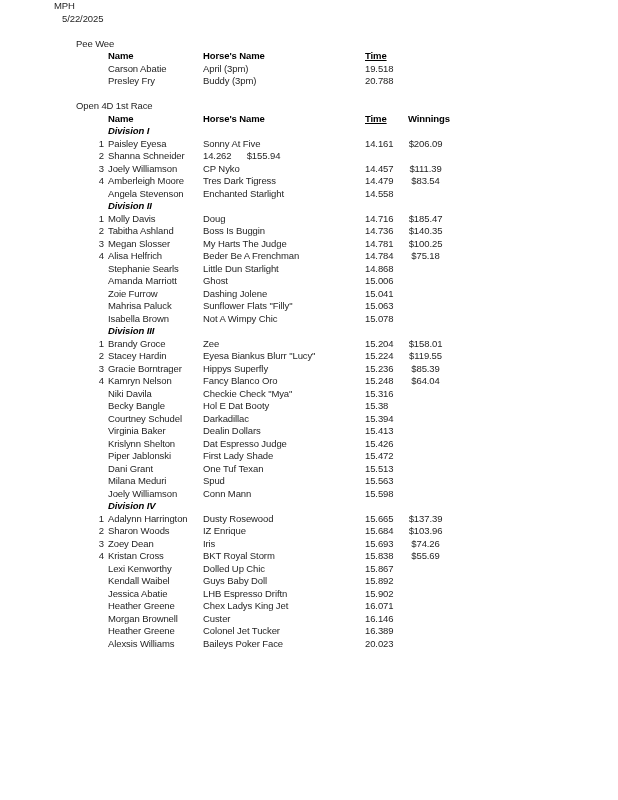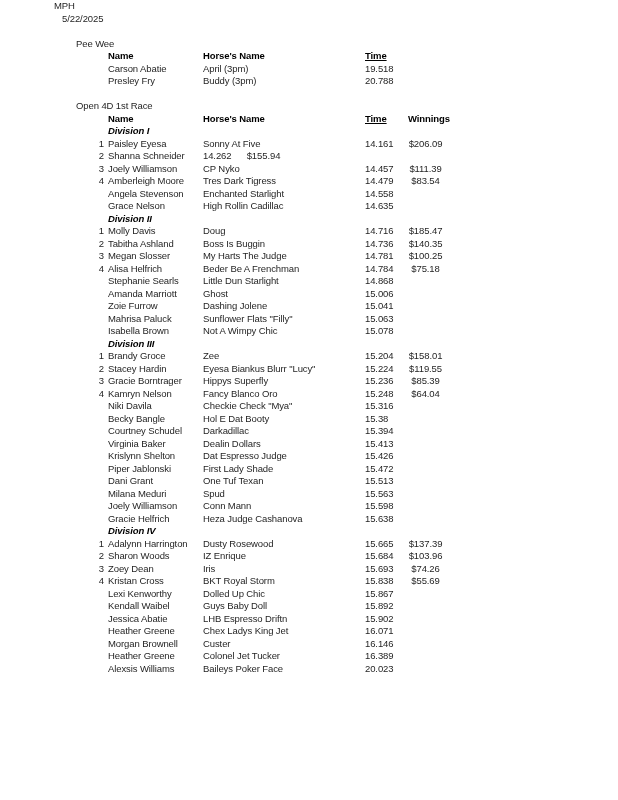--- a/index.html
+++ b/index.html
@@ -96,27 +96,20 @@
       </div>
       <div class="row">
         <span class="c-place"></span>
         <span class="c-name">Angela Stevenson</span>
         <span class="c-horse">Enchanted Starlight</span>
         <span class="c-time">14.558</span>
         <span class="c-win"></span>
       </div>
       <div class="row">
         <span class="c-place"></span>
-        <span class="c-name">Grace Nelson</span>
-        <span class="c-horse">High Rollin Cadillac</span>
-        <span class="c-time">14.635</span>
-        <span class="c-win"></span>
-      </div>
-      <div class="row">
-        <span class="c-place"></span>
         <span class="c-name division">Division II</span>
       </div>
       <div class="row">
         <span class="c-place">1</span>
         <span class="c-name">Molly Davis</span>
         <span class="c-horse">Doug</span>
         <span class="c-time">14.716</span>
         <span class="c-win">$185.47</span>
       </div>
       <div class="row">
@@ -265,27 +258,20 @@
       </div>
       <div class="row">
         <span class="c-place"></span>
         <span class="c-name">Joely Williamson</span>
         <span class="c-horse">Conn Mann</span>
         <span class="c-time">15.598</span>
         <span class="c-win"></span>
       </div>
       <div class="row">
         <span class="c-place"></span>
-        <span class="c-name">Gracie Helfrich</span>
-        <span class="c-horse">Heza Judge Cashanova</span>
-        <span class="c-time">15.638</span>
-        <span class="c-win"></span>
-      </div>
-      <div class="row">
-        <span class="c-place"></span>
         <span class="c-name division">Division IV</span>
       </div>
       <div class="row">
         <span class="c-place">1</span>
         <span class="c-name">Adalynn Harrington</span>
         <span class="c-horse">Dusty Rosewood</span>
         <span class="c-time">15.665</span>
         <span class="c-win">$137.39</span>
       </div>
       <div class="row">

